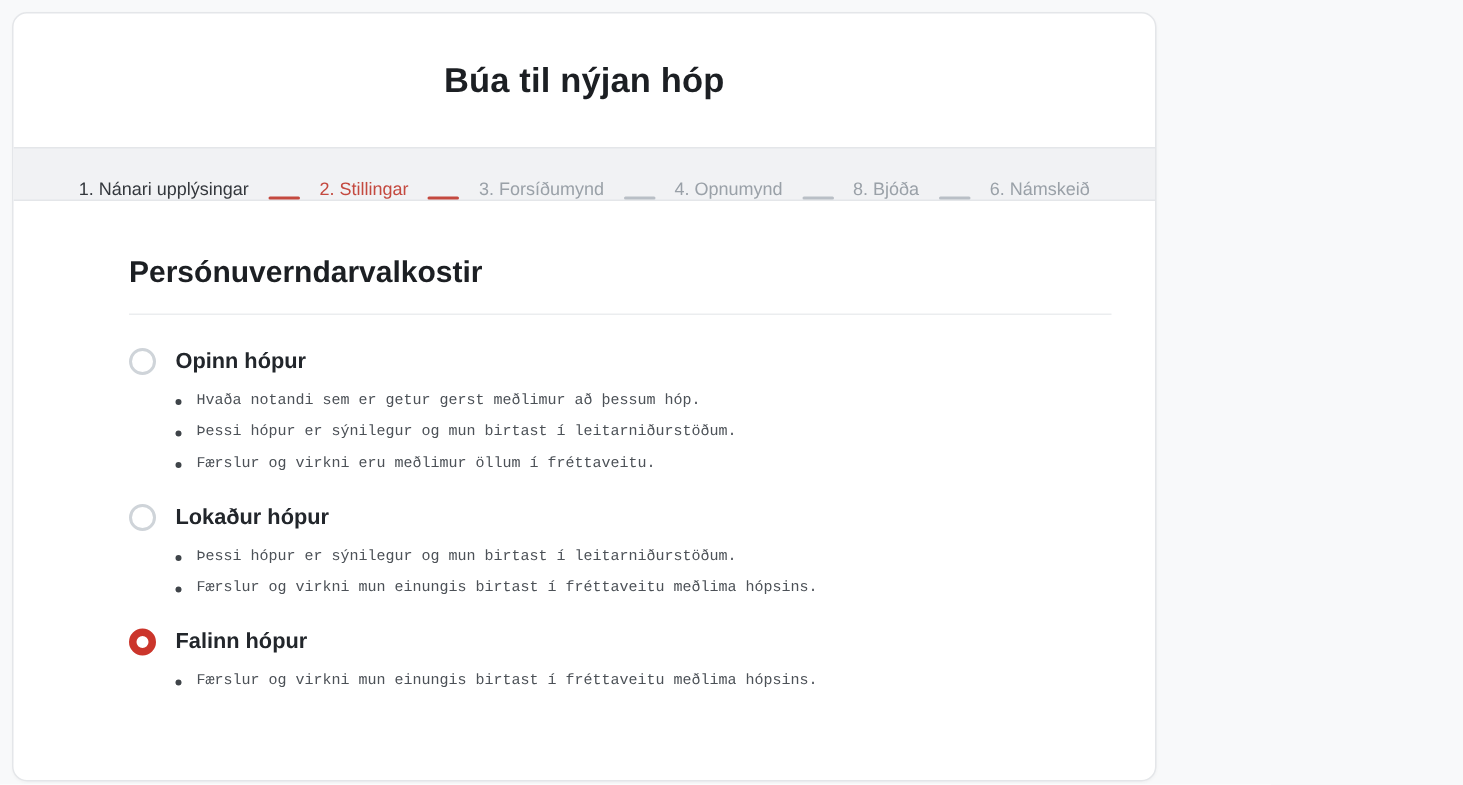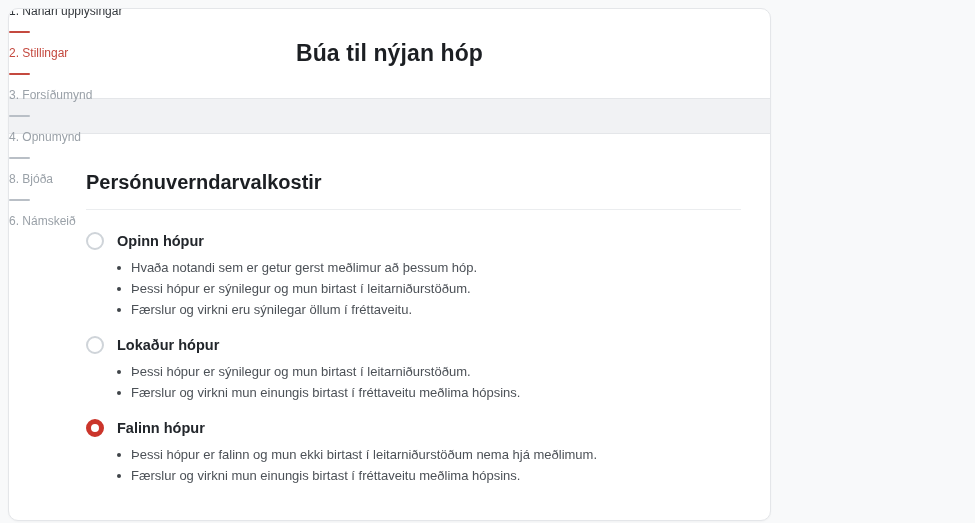--- a/index.html
+++ b/index.html
@@ -32,21 +32,21 @@
     height:89px;display:flex;align-items:center;justify-content:center;
   }
   .page-title{
     margin:0;font-size:23px;font-weight:700;color:var(--text-dark);
     letter-spacing:.1px;
   }
   .stepper{
     height:36px;background:var(--band-bg);
     border-top:1px solid var(--card-border);
     border-bottom:1px solid var(--card-border);
-    display:flex;align-items:flex-start;justify-content:center;gap:13px;flex-direction:column;
+    display:flex;align-items:flex-end;justify-content:center;gap:13px;
   }
   .step{
     font-size:12px;white-space:nowrap;cursor:pointer;
   }
   .step--done{color:var(--step-done);}
   .step--current{color:var(--accent-red);}
   .step--upcoming{color:var(--step-upcoming);}
   .connector{
     width:21px;height:2px;border-radius:1px;background:var(--connector-gray);
     flex:0 0 auto;
@@ -70,22 +70,23 @@
     border:2px solid #cfd4d9;flex:0 0 auto;
   }
   .radio--selected{border:5px solid var(--radio-red);}
   .option-label{
     font-size:14.5px;font-weight:700;color:#22262b;
   }
   ul.bullets{
     list-style:none;margin:7px 0 0 0;padding:0;
   }
   ul.bullets li{
-    position:relative;padding-left:45px;font-size:13px;line-height:21px;
+    position:relative;padding-left:45px;font-size:10px;line-height:21px;
     color:var(--text-body);
+    font-family:Liberation Mono, monospace;
   }
   ul.bullets li::before{
     content:"";position:absolute;left:31px;top:8.5px;width:4px;height:4px;
     border-radius:50%;background:#3f4449;
   }
 </style>
 </head>
 <body>
 
 <div class="card">
@@ -113,40 +114,39 @@
     <hr class="divider">
 
     <div class="option">
       <div class="option-head" role="radio" aria-checked="false">
         <span class="radio"></span>
         <span class="option-label">Opinn hópur</span>
       </div>
       <ul class="bullets">
         <li>Hvaða notandi sem er getur gerst meðlimur að þessum hóp.</li>
         <li>Þessi hópur er sýnilegur og mun birtast í leitarniðurstöðum.</li>
-        <li>Færslur og virkni eru sýnilegar öllum í fréttaveitu.</li>
+        <li>Færslur og virkni eru meðlimur öllum í fréttaveitu.</li>
       </ul>
     </div>
 
     <div class="option">
       <div class="option-head" role="radio" aria-checked="false">
         <span class="radio"></span>
         <span class="option-label">Lokaður hópur</span>
       </div>
       <ul class="bullets">
         <li>Þessi hópur er sýnilegur og mun birtast í leitarniðurstöðum.</li>
         <li>Færslur og virkni mun einungis birtast í fréttaveitu meðlima hópsins.</li>
       </ul>
     </div>
 
     <div class="option">
       <div class="option-head" role="radio" aria-checked="true">
         <span class="radio radio--selected"></span>
         <span class="option-label">Falinn hópur</span>
       </div>
       <ul class="bullets">
-        <li>Þessi hópur er falinn og mun ekki birtast í leitarniðurstöðum nema hjá meðlimum.</li>
         <li>Færslur og virkni mun einungis birtast í fréttaveitu meðlima hópsins.</li>
       </ul>
     </div>
   </div>
 
 </div>
 
 </body></html>

